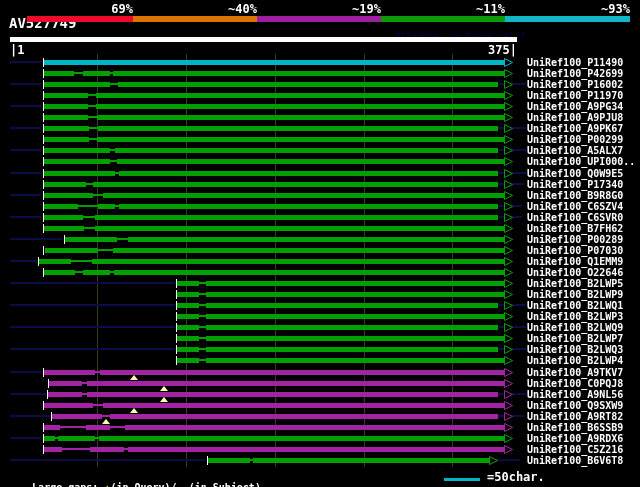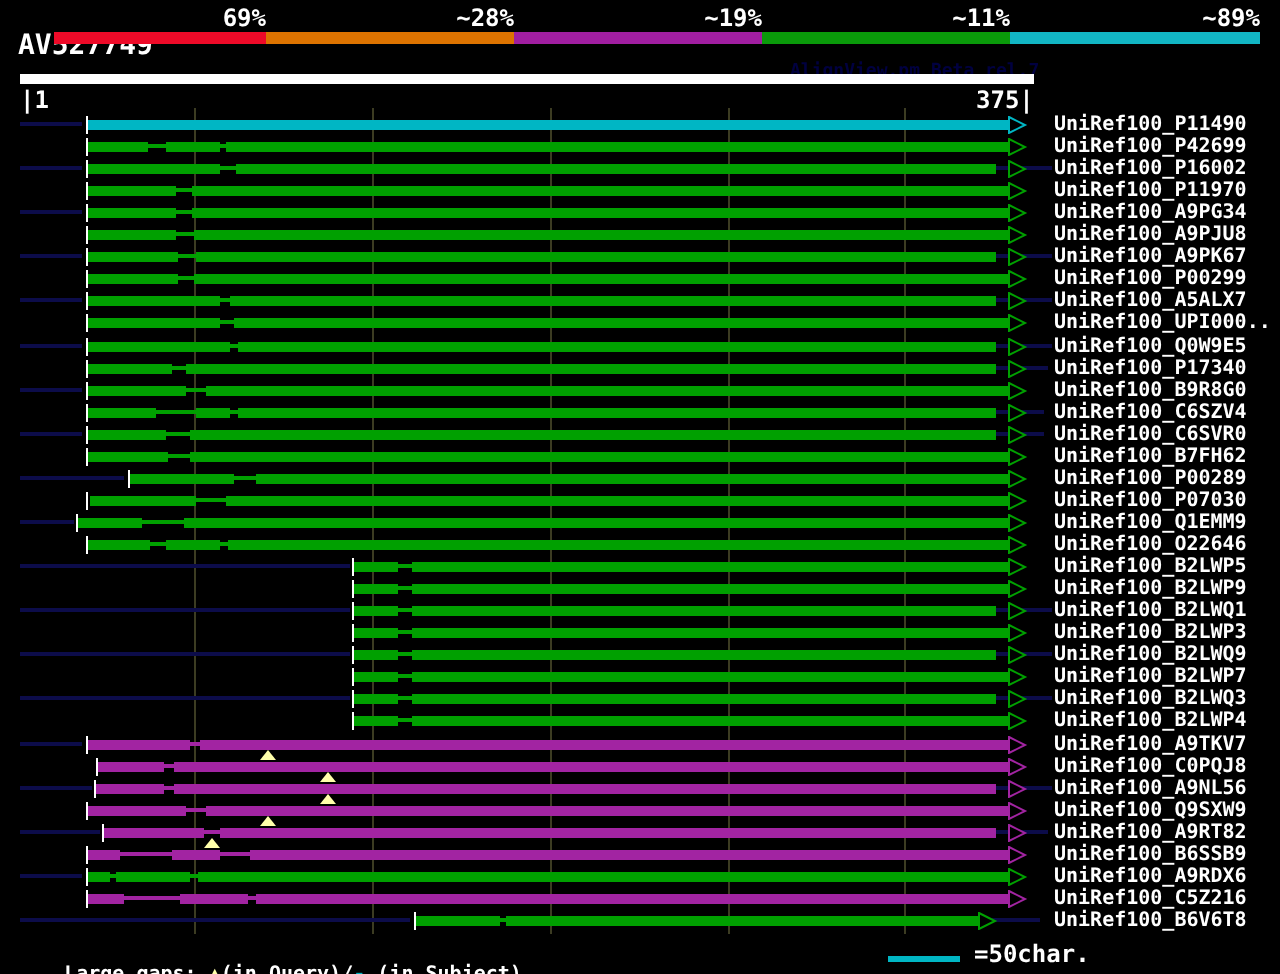--- a/index.html
+++ b/index.html
@@ -9,40 +9,40 @@
   .mono10{font:bold 10px "DejaVu Sans Mono", monospace;color:#fff;white-space:pre;}
   .mono12{font:bold 12px "DejaVu Sans Mono", monospace;color:#fff;white-space:pre;}
   .mono14{font:bold 14px "DejaVu Sans Mono", monospace;color:#fff;white-space:pre;}
 </style>
 </head>
 <body>
 
 <div id="screen">
 
   <div class="abs mono14" style="left:9px;top:15px;">AV527749</div>
-  <div class="abs" style="left:395px;top:31px;font:bold 9px 'DejaVu Sans Mono', monospace;color:#000040;">AlignView.pm Beta rel.7</div>
+  <div class="abs" style="left:395px;top:31px;font:bold 9px 'DejaVu Sans Mono', monospace;color:#000040;">AlignView.pm Query rel.7</div>
   <div class="abs" style="left:10px;top:37px;width:507px;height:5px;background:#fff;"></div>
   <div class="abs mono12" style="left:10px;top:43px;">|1</div>
   <div class="abs mono12" style="left:488px;top:43px;">375|</div>
 
   <div class="abs mono10" style="left:8px;top:471px;">
     <span>Large gaps: </span><span style="color:#ffffaa;">▲</span><span>(in Query)/</span><span style="color:#00b6c4;">-</span><span> (in Subject)</span>
   </div>
   <div class="abs" style="left:444px;top:478px;width:36px;height:3px;background:#00b6c4;"></div>
   <div class="abs mono12" style="left:487px;top:470px;">=50char.</div>
 <div style="position: absolute; left: 27px; top: 16px; width: 106px; height: 6px; background: rgb(238, 10, 40);"></div>
     <div style="position: absolute; right: 507px; top: 2px; font: bold 12px &quot;DejaVu Sans Mono&quot;, monospace; color: rgb(255, 255, 255);">69%</div>
     <div style="position: absolute; left: 133px; top: 16px; width: 124px; height: 6px; background: rgb(221, 115, 0);"></div>
-    <div style="position: absolute; right: 383px; top: 2px; font: bold 12px &quot;DejaVu Sans Mono&quot;, monospace; color: rgb(255, 255, 255);">~28%</div>
+    <div style="position: absolute; right: 383px; top: 2px; font: bold 12px &quot;DejaVu Sans Mono&quot;, monospace; color: rgb(255, 255, 255);">~40%</div>
     <div style="position: absolute; left: 257px; top: 16px; width: 124px; height: 6px; background: rgb(160, 30, 160);"></div>
     <div style="position: absolute; right: 259px; top: 2px; font: bold 12px &quot;DejaVu Sans Mono&quot;, monospace; color: rgb(255, 255, 255);">~19%</div>
     <div style="position: absolute; left: 381px; top: 16px; width: 124px; height: 6px; background: rgb(10, 154, 10);"></div>
     <div style="position: absolute; right: 135px; top: 2px; font: bold 12px &quot;DejaVu Sans Mono&quot;, monospace; color: rgb(255, 255, 255);">~11%</div>
     <div style="position: absolute; left: 505px; top: 16px; width: 125px; height: 6px; background: rgb(18, 182, 196);"></div>
-    <div style="position: absolute; right: 10px; top: 2px; font: bold 12px &quot;DejaVu Sans Mono&quot;, monospace; color: rgb(255, 255, 255);">~89%</div>
+    <div style="position: absolute; right: 10px; top: 2px; font: bold 12px &quot;DejaVu Sans Mono&quot;, monospace; color: rgb(255, 255, 255);">~93%</div>
     <div style="position: absolute; left: 97px; top: 54px; width: 1px; height: 413px; background: rgb(60, 60, 34);"></div>
     <div style="position: absolute; left: 186px; top: 54px; width: 1px; height: 413px; background: rgb(60, 60, 34);"></div>
     <div style="position: absolute; left: 275px; top: 54px; width: 1px; height: 413px; background: rgb(60, 60, 34);"></div>
     <div style="position: absolute; left: 364px; top: 54px; width: 1px; height: 413px; background: rgb(60, 60, 34);"></div>
     <div style="position: absolute; left: 452px; top: 54px; width: 1px; height: 413px; background: rgb(60, 60, 34);"></div>
     <div style="position: absolute; left: 10px; top: 61px; width: 31px; height: 2px; background: rgb(12, 12, 74);"></div>
     <div style="position: absolute; left: 43px; top: 58px; width: 1px; height: 9px; background: rgb(255, 255, 255);"></div>
     <div style="position: absolute; left: 44px; top: 60px; width: 460px; height: 5px; background: rgb(0, 182, 196);"></div>
     <svg width="10" height="9" style="position: absolute; left: 504px; top: 58px;">
       <polygon points="0.5,0.5 8.5,4.5 0.5,8.5" fill="#000" stroke="#00b6c4"></polygon>

